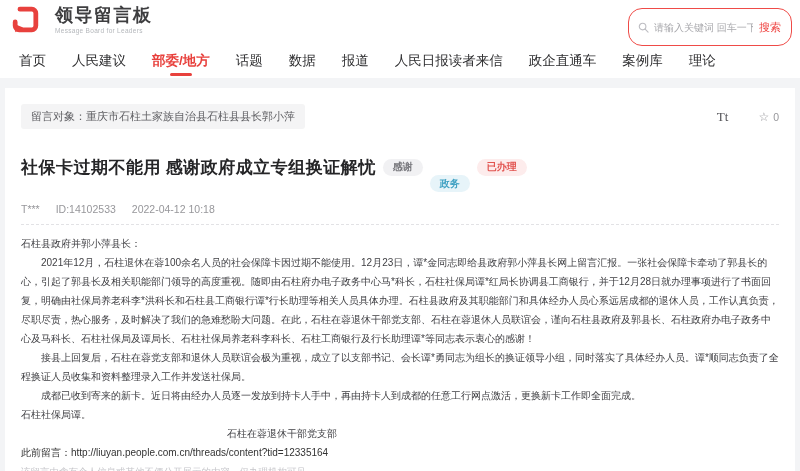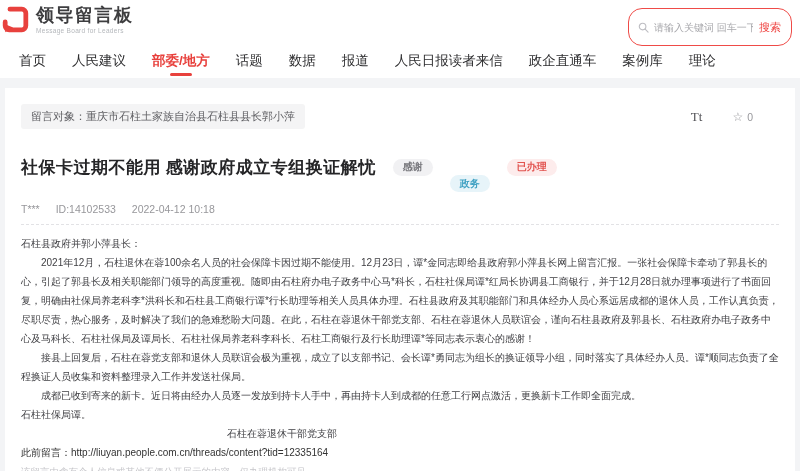--- a/index.html
+++ b/index.html
@@ -3,21 +3,21 @@
 <meta charset="utf-8">
 <style>
   html,body{margin:0;padding:0;}
   body{
     width:800px;height:471px;position:relative;overflow:hidden;
     background:#fff;font-family:"Liberation Sans","DejaVu Sans",sans-serif;
     -webkit-font-smoothing:antialiased;
   }
   
   .topbar{position:relative;height:44px;background:#fff;}
-  .logo{position:absolute;left:2px;top:6px;display:flex;align-items:center;gap:7px;cursor:pointer;}
+  .logo{position:absolute;left:12px;top:6px;display:flex;align-items:center;gap:16px;cursor:pointer;}
   .logo-mark{display:flex;}
   .logo-text{display:flex;flex-direction:column;}
   .logo-title{font-size:18px;font-weight:bold;color:#3e3e40;letter-spacing:1.5px;line-height:1.05;}
   .logo-sub{font-size:6.5px;color:#b4b7bb;letter-spacing:.3px;margin-top:2px;}
   .search{position:absolute;right:8px;top:8px;width:164px;height:38px;box-sizing:border-box;
     border:1px solid #ef4b47;border-radius:14px;display:flex;align-items:center;
     padding:0 4px 0 9px;background:#fff;}
   .search-ico{display:flex;margin-right:5px;flex:0 0 auto;}
   .search-input{flex:1;min-width:0;border:none;outline:none;font-size:10px;color:#333;
     background:transparent;padding:0;font-family:inherit;}
@@ -29,25 +29,25 @@
   .nav-item{font-size:13.5px;color:#2e2e30;line-height:34px;white-space:nowrap;cursor:pointer;position:relative;}
   .nav-item.active{color:#e8413d;font-weight:bold;}
   .nav-item.active::after{content:"";position:absolute;left:50%;transform:translateX(-50%);
     bottom:2px;width:22px;height:3px;border-radius:2px;background:#e8413d;}
   
   .content-bg{position:absolute;top:78px;left:0;right:0;bottom:0;background:#f3f4f6;}
   .card{position:absolute;top:10px;left:5px;right:5px;bottom:0;background:#fff;
     padding:16px 16px 8px;box-sizing:border-box;}
   .card-top{display:flex;justify-content:space-between;align-items:center;}
   .target-box{background:#f4f4f5;color:#5f5f63;font-size:11px;padding:5px 10px;border-radius:3px;}
-  .tools{display:flex;align-items:center;gap:30px;margin-right:26px;}
+  .tools{display:flex;align-items:center;gap:30px;}
   .tt{font-size:13px;color:#55555a;cursor:pointer;font-family:"Liberation Serif","DejaVu Serif",serif;}
   .fav{display:flex;align-items:center;gap:4px;cursor:pointer;color:#97979b;font-size:10.5px;}
   .star{font-size:12px;line-height:1;}
-  .title-row{margin:13px 0 0;display:flex;align-items:center;gap:17px;}
+  .title-row{margin:13px 0 0;display:flex;align-items:center;gap:7px;}
   .title{font-family:"Liberation Serif","DejaVu Serif",serif;font-size:17px;font-weight:bold;
     color:#252527;letter-spacing:.5px;}
   .tag{font-size:10px;padding:2.5px 10px;border-radius:10px;white-space:nowrap;line-height:1.2;}
   .tag:first-of-type{margin-left:8px;}
   .tag-gray{background:#f1f1f3;color:#77777c;}
   .tag-blue{background:#e7f4f9;color:#43a3c4;margin-top:33px;}
   .tag-red{background:#fdecec;color:#e25450;}
   .meta{margin-top:11px;display:flex;gap:16px;font-size:10.5px;color:#97979b;}
   .divider{border-bottom:1px dashed #e2e2e5;margin-top:9px;}
   .body{margin-top:9px;font-size:10px;color:#3e3e42;line-height:19px;}

